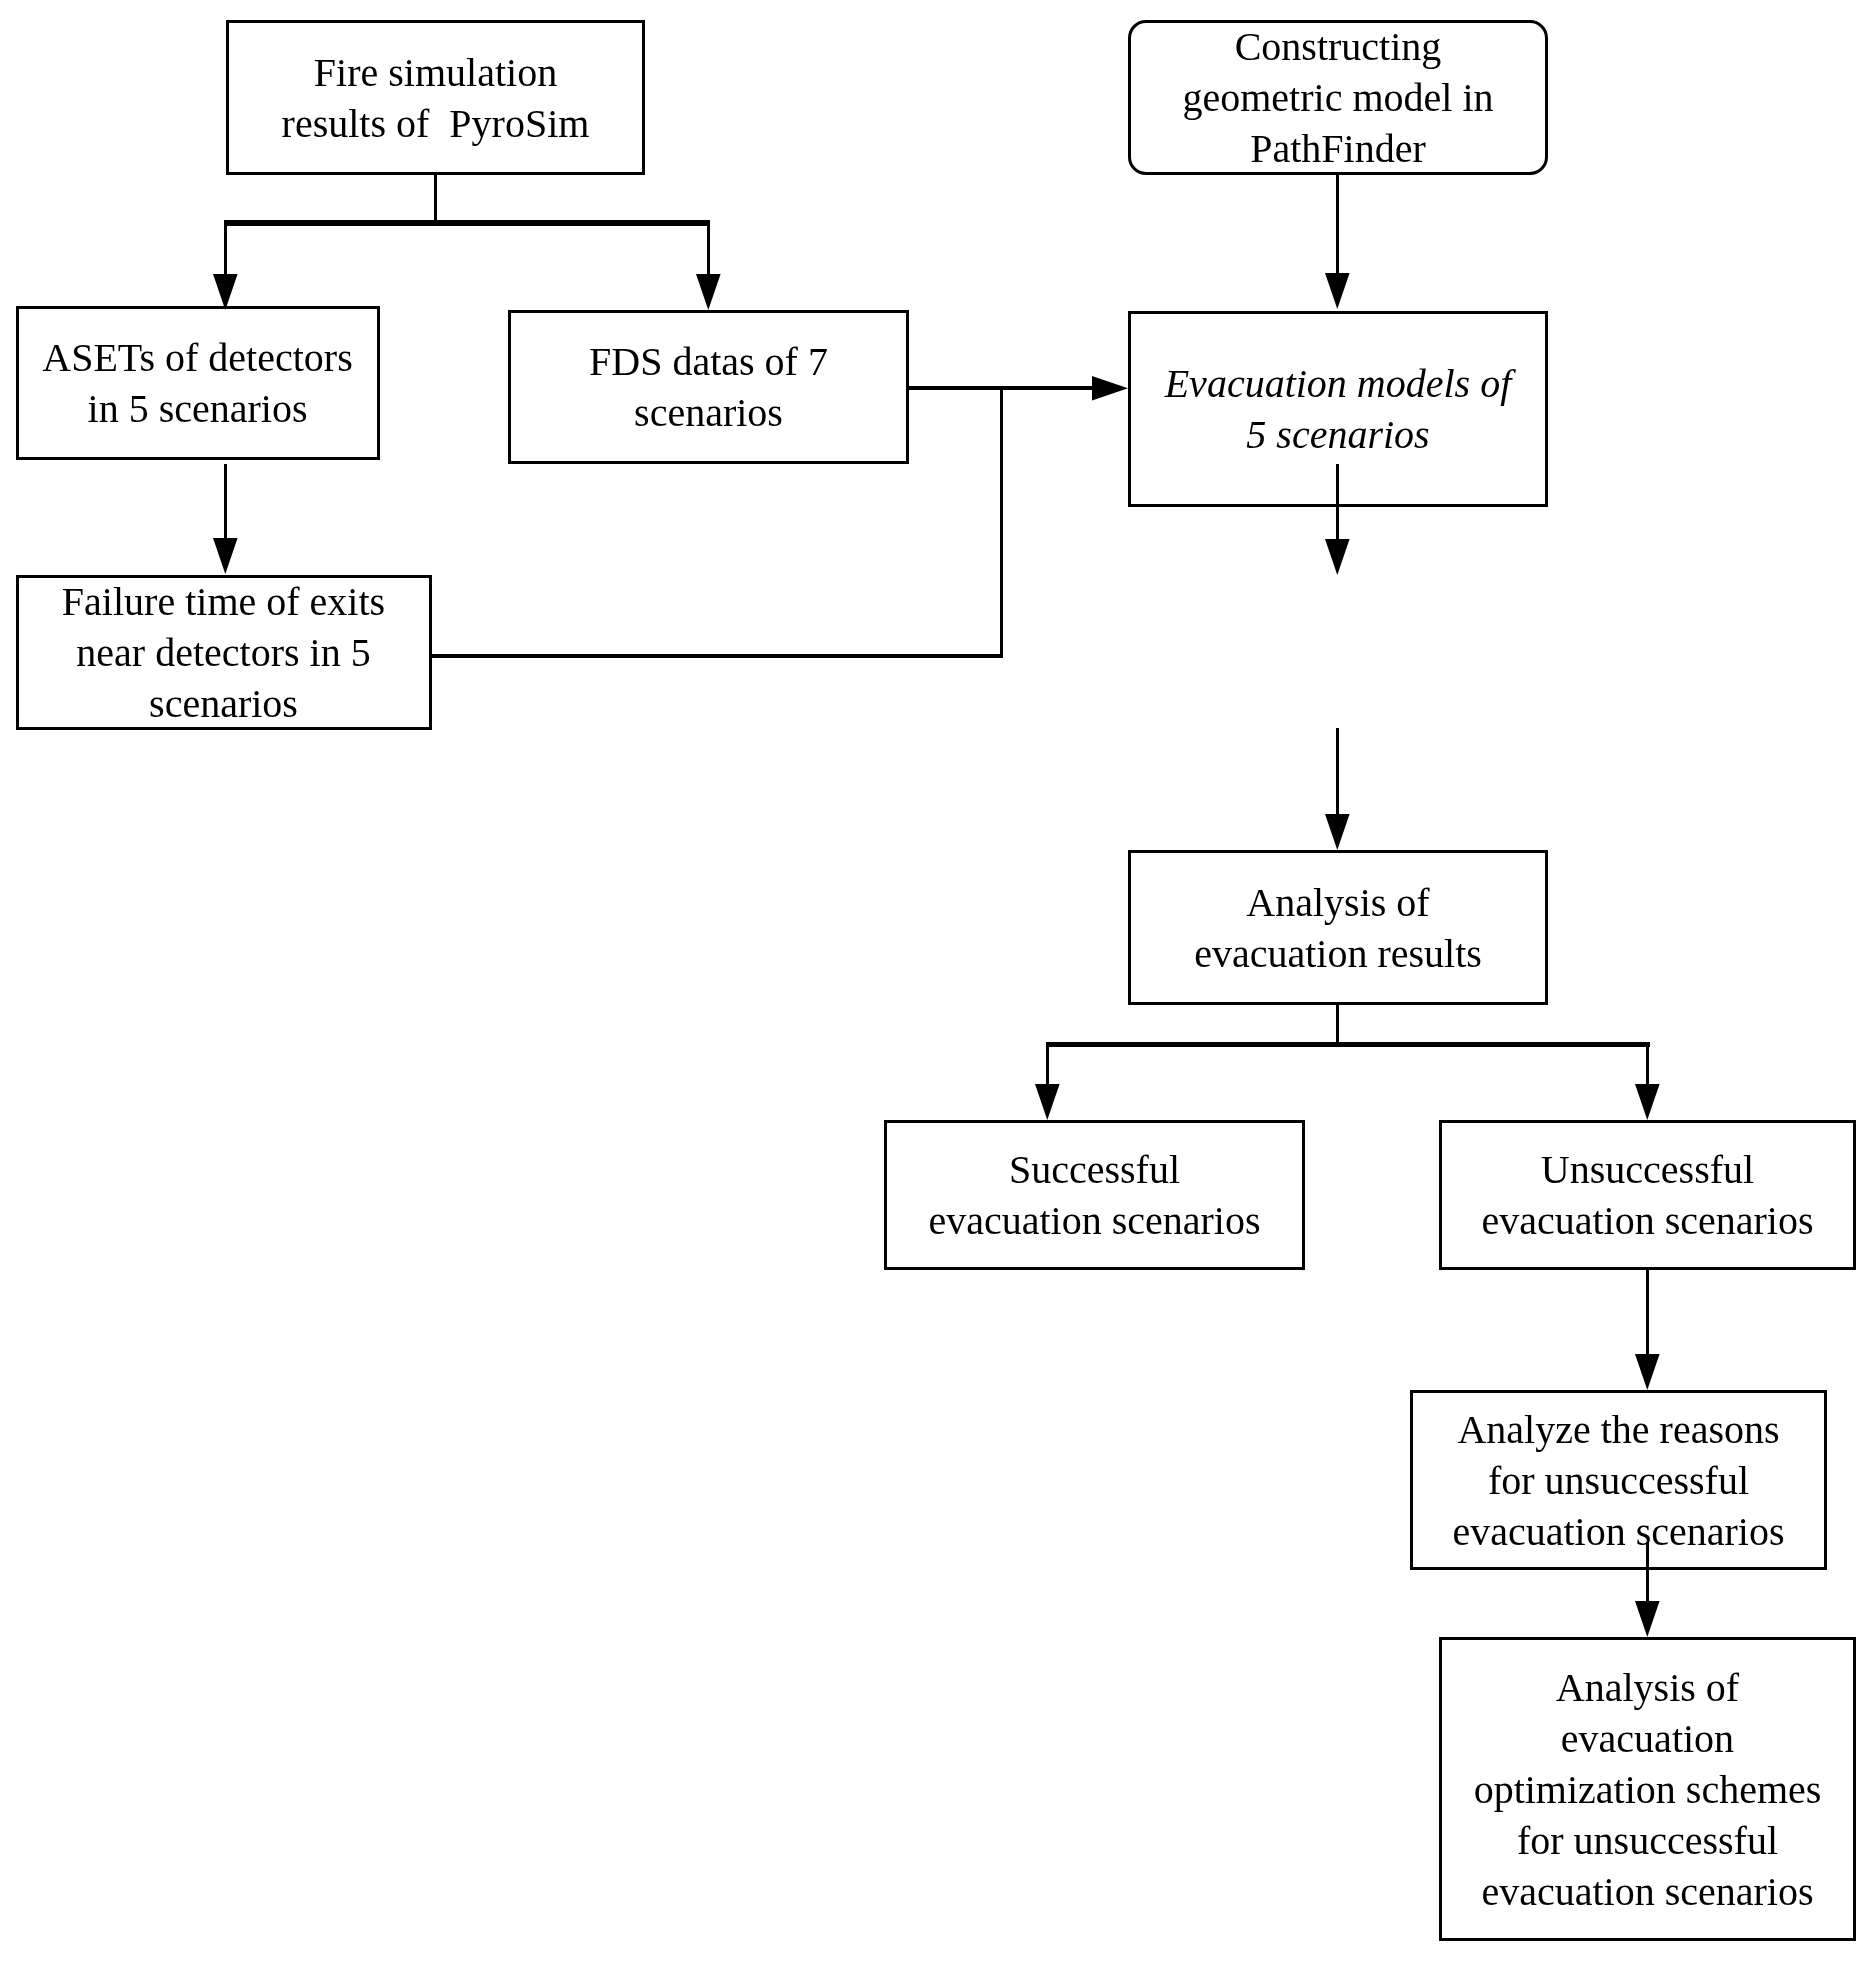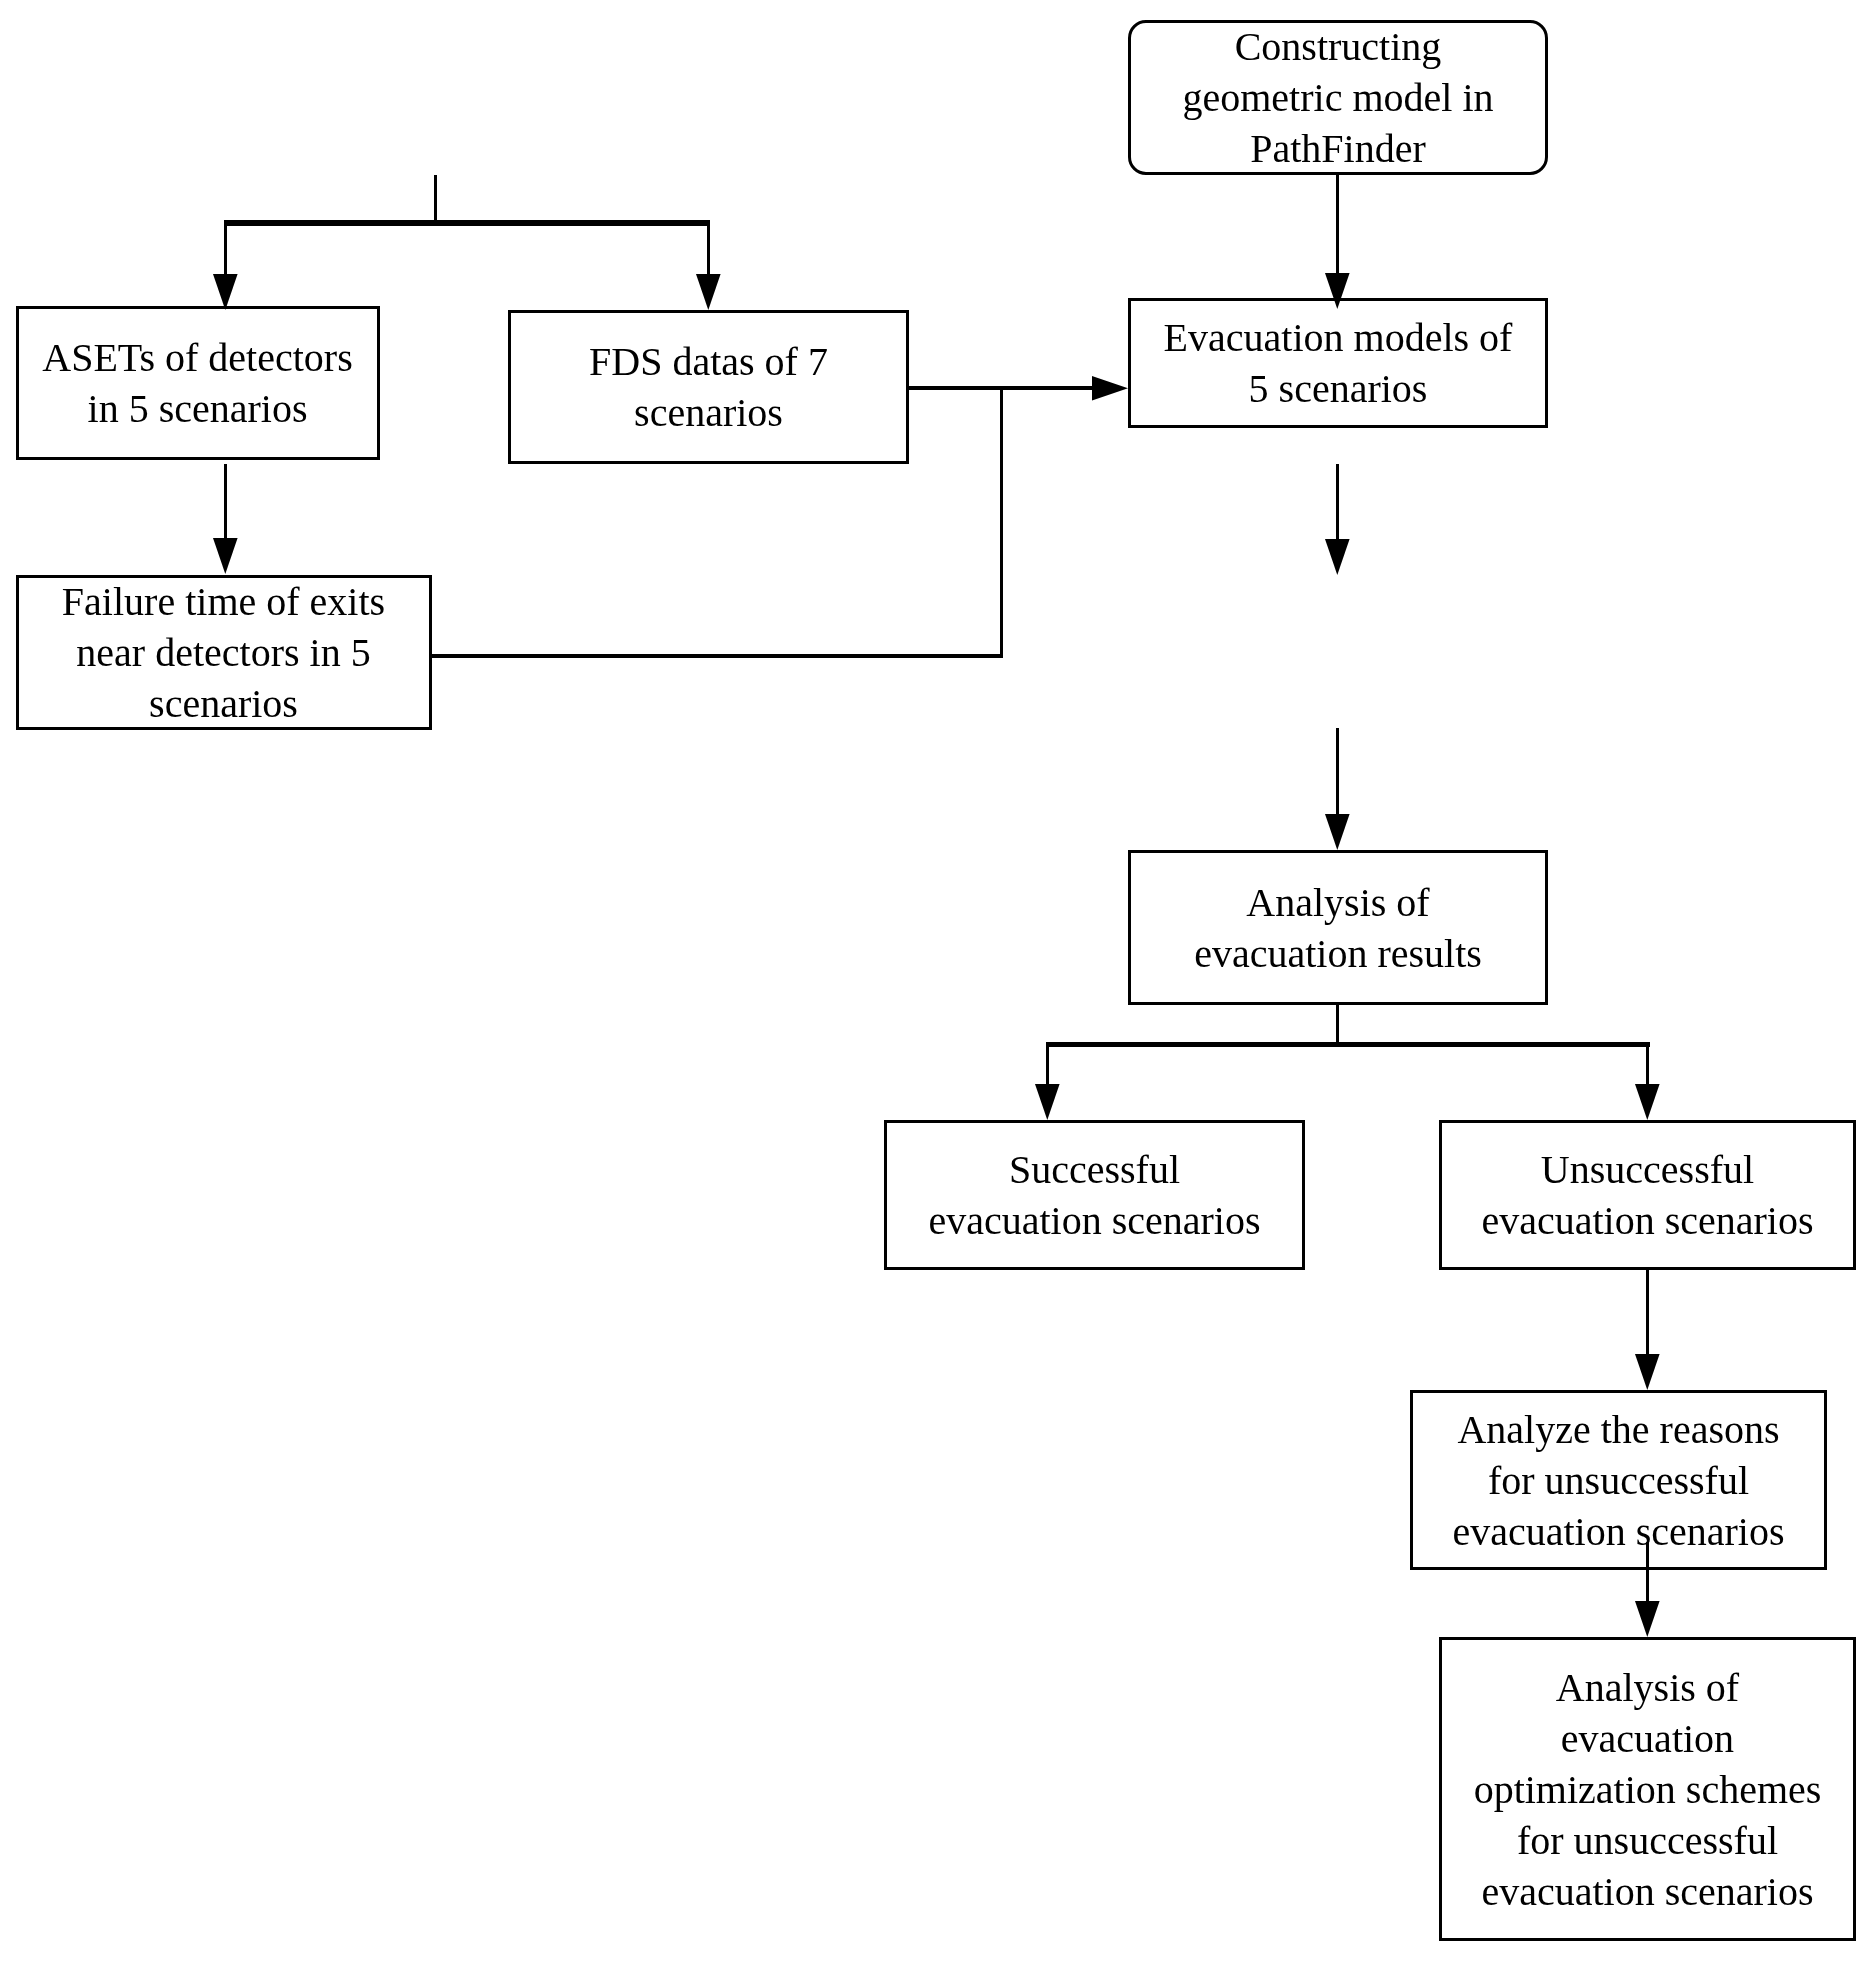--- a/index.html
+++ b/index.html
@@ -45,32 +45,34 @@
     height: 24.6px;
     background: #000000;
     clip-path: polygon(0 0, 0 100%, 100% 50%);
   }
 </style>
 </head>
 <body>
 
 <div id="canvas">
 
+  <div class="node" style="left:226px; top:20px; width:419px; height:155px;">Fire simulation
+results of  PyroSim</div>
 
   <div class="node" style="left:1128px; top:20px; width:420px; height:155px;border-radius:18px;">Constructing
 geometric model in
 PathFinder</div>
 
   <div class="node" style="left:15.5px; top:306px; width:364px; height:154px;">ASETs of detectors
 in 5 scenarios</div>
 
   <div class="node" style="left:508px; top:310px; width:401px; height:154px;">FDS datas of 7
 scenarios</div>
 
-  <div class="node" style="left:1128px; top:298px; width:420px; height:130px;">Evacuation models of
+  <div class="node" style="left:1128px; top:311px; width:420px; height:196px;font-style:italic;">Evacuation models of
 5 scenarios</div>
 
   <div class="node" style="left:15.5px; top:575px; width:416px; height:155px;">Failure time of exits
 near detectors in 5
 scenarios</div>
 
 
   <div class="node" style="left:1128px; top:850px; width:420px; height:155px;">Analysis of
 evacuation results</div>
 

